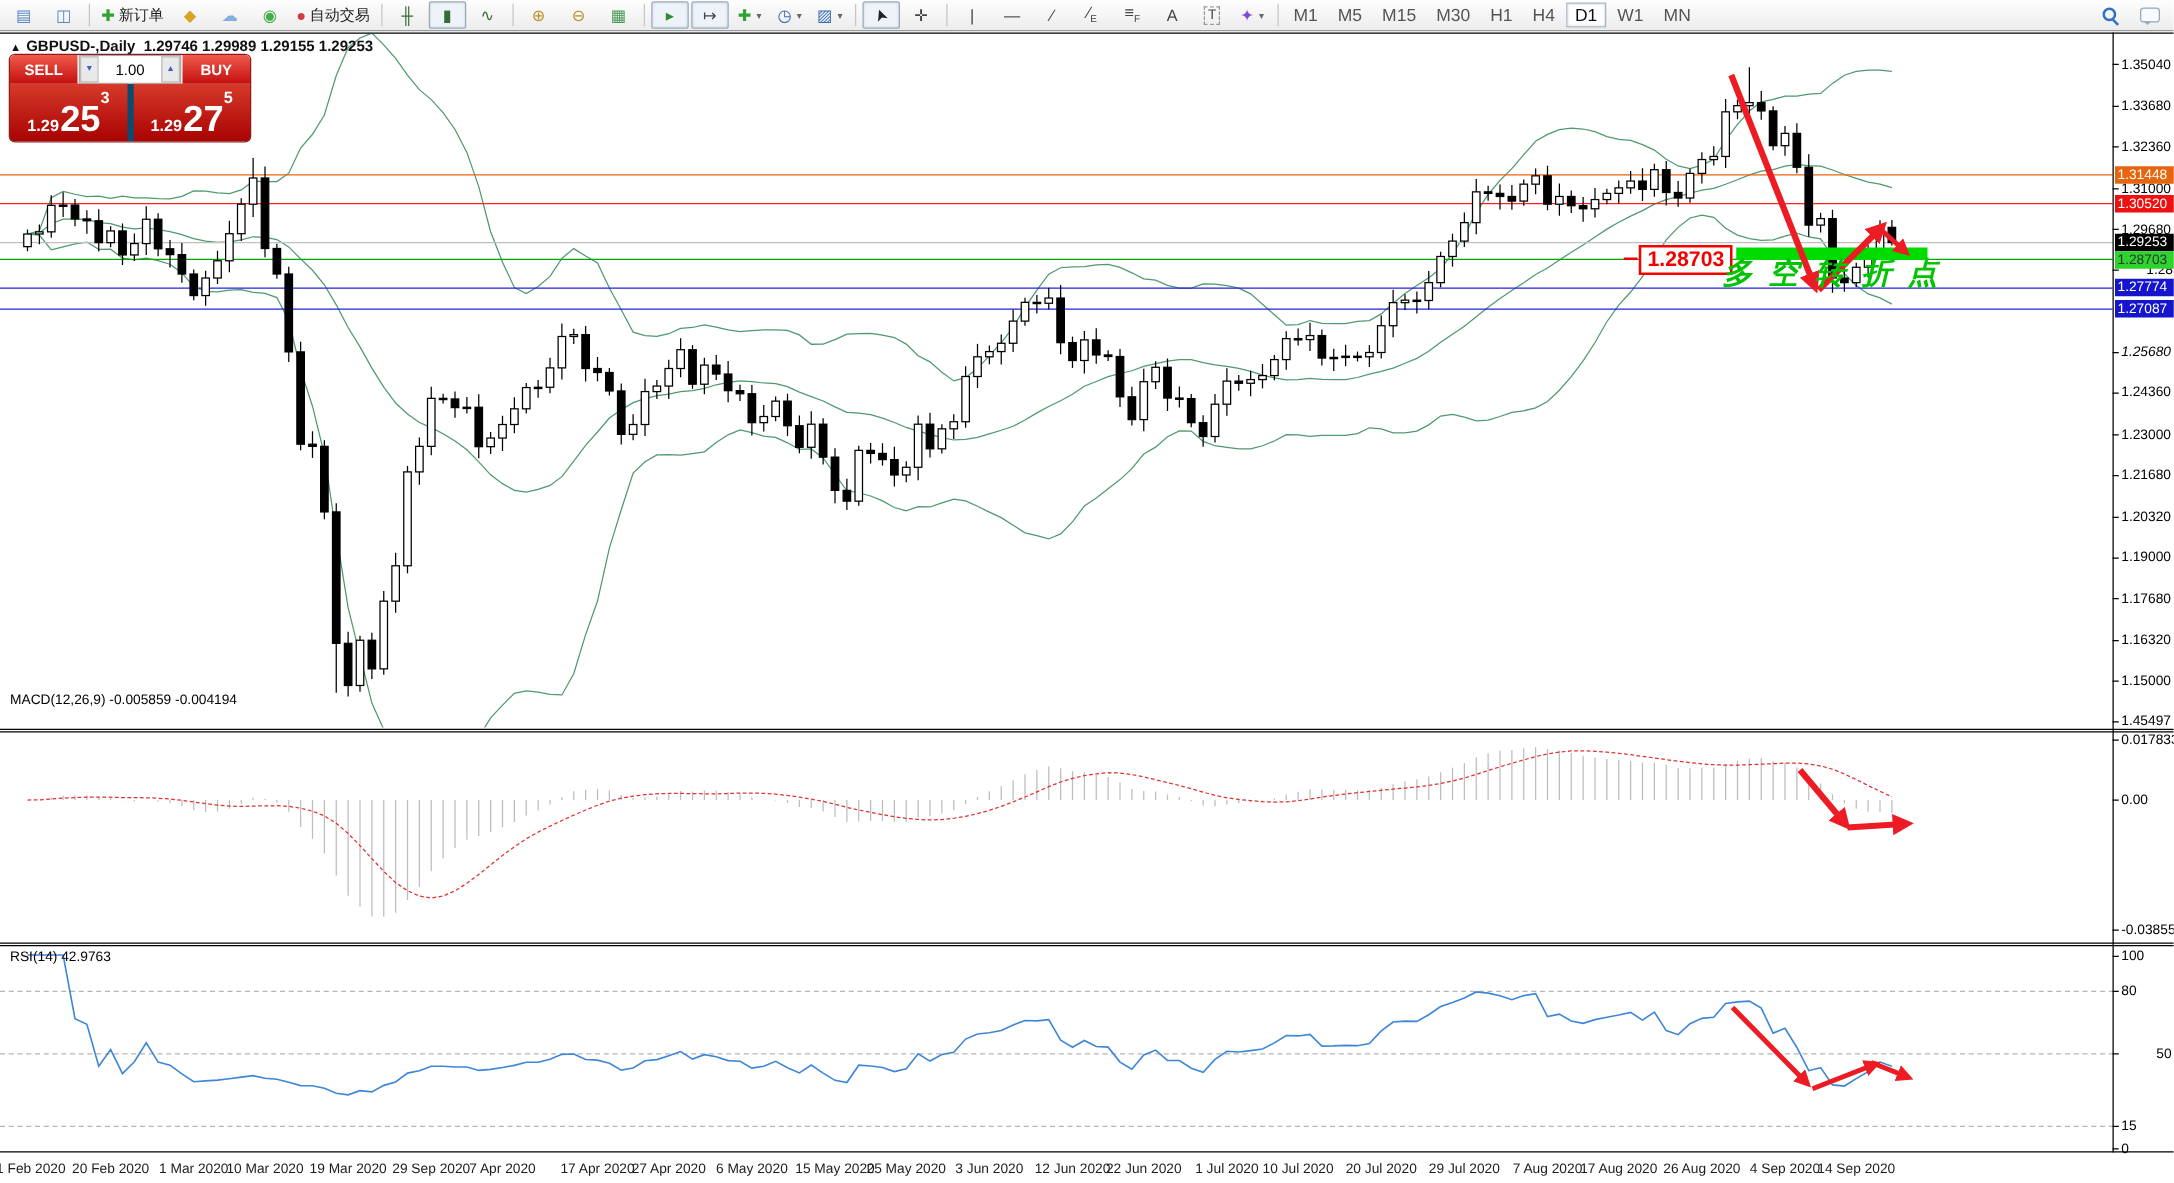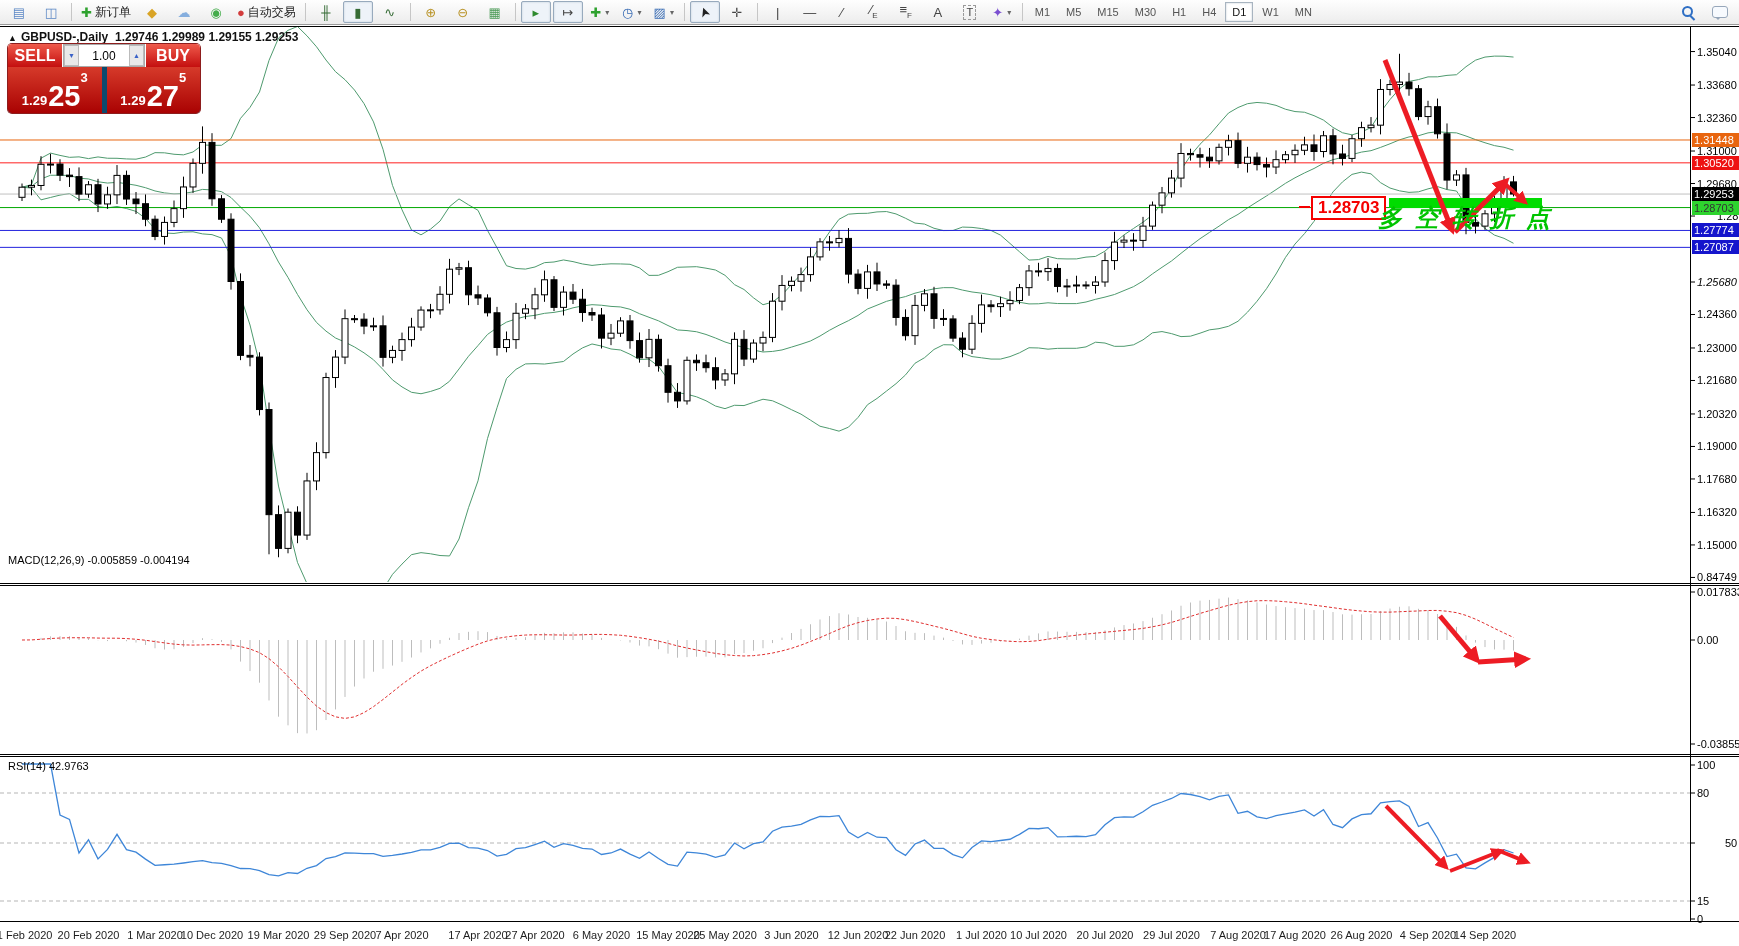--- a/index.html
+++ b/index.html
@@ -12,21 +12,21 @@
   .tb-item{height:20px;min-width:22px;display:flex;align-items:center;justify-content:center;
     border:1px solid transparent;border-radius:2px;padding:0 3px;gap:3px;cursor:default}
   .tb-item.selected{background:#eef3f9;border-color:#98aabd;box-shadow:inset 0 0 2px #bcc8d6}
   .tb-sep{width:1px;height:18px;background:#c6c6c6;margin:0 3px}
   .glyph{font-size:13px;line-height:13px}
   .glyph .sub{font-size:8px;vertical-align:sub}
   .rot{display:inline-block;transform:rotate(-110deg)}
   .boxed{border:1px dashed #9a9a9a;padding:0 2px;font-size:11px}
   .tb-label{font-size:12px;color:#1c1c1c;white-space:nowrap}
   .tb-dd{font-size:8px;color:#666;margin-left:1px}
-  .tf{padding:0 6px;height:18px;font-size:11px;color:#555;display:flex;align-items:center;
+  .tf{padding:0 6px;height:18px;font-size:14px;color:#555;display:flex;align-items:center;
       border:1px solid transparent}
   .tf.selected{border-color:#a8b4c0;background:#fff;box-shadow:inset 0 0 2px #b9c4cf;color:#111}
   #tb-spacer{flex:1}
   .mag{position:relative;width:14px;height:14px;display:inline-block}
   .mag::before{content:"";position:absolute;left:1px;top:1px;width:7px;height:7px;
     border:2px solid #2f6fc4;border-radius:50%}
   .mag::after{content:"";position:absolute;left:10px;top:10px;width:6px;height:2px;
     background:#2f6fc4;transform:rotate(45deg);transform-origin:0 0}
   .bubble{position:relative;width:14px;height:10px;display:inline-block;
     border:1px solid #97a7ba;border-radius:3px;background:#f7fAfe}
@@ -46,21 +46,21 @@
     white-space:nowrap;z-index:2}
   #price-flag{position:absolute;left:1311px;top:196px;border:2px solid #f50000;color:#f50000;
     background:#fff;font-size:17px;font-weight:bold;padding:0 5px;height:20px;line-height:20px;z-index:4}
   #note-text{position:absolute;left:1378px;top:202px;font-size:24px;font-weight:bold;font-style:italic;
     letter-spacing:13px;color:#00c400;z-index:4;white-space:nowrap}
   
   #trade-panel{position:absolute;left:8px;top:44px;width:192px;border-radius:4px;overflow:hidden;
     background:#fff;box-shadow:0 0 0 1px #8d1d1d;z-index:4}
   .tp-top{display:flex;height:23px;gap:1px;background:#fff}
   .tp-sell-btn,.tp-buy-btn{flex:0 0 54px;background:linear-gradient(#ef5a4b,#c40f0f);color:#fff;
-    border:none;font-size:16px;font-weight:bold;font-family:inherit}
+    border:none;font-size:12px;font-weight:bold;font-family:inherit}
   .tp-vol{flex:1;display:flex;background:#fff;border:1px solid #aaa;box-sizing:border-box}
   .tp-dn,.tp-up{width:15px;background:#e9e9e9;border:1px solid #bbb;color:#3a62c8;font-size:7px;padding:0}
   .tp-in{flex:1;width:30px;min-width:0;border:none;text-align:center;font-size:12px;font-family:inherit}
   .tp-bottom{display:flex;gap:5px;background:#0c4a6e;height:46px}
   .tp-price{flex:1;background:linear-gradient(#d63a2a,#a90202);color:#fff;display:flex;
     align-items:flex-end;justify-content:center;padding:1px 3px}
   .tp-small{font-size:13px;font-weight:bold;margin:0 1px 4px 0}
   .tp-big{font-size:29px;font-weight:bold;line-height:31px}
   .tp-sup{font-size:13px;font-weight:bold;align-self:flex-start;margin-top:2px}
   .hitarea{position:absolute;z-index:1}
@@ -785,39 +785,39 @@
 <div class="axlabel" style="top: 210.018px; margin-left: 20px;">1.28360</div>
 <div class="axlabel" style="top: 276px; font-style: italic;">1.25680</div>
 <div class="axlabel" style="top: 308.498px;">1.24360</div>
 <div class="axlabel" style="top: 341.982px;">1.23000</div>
 <div class="axlabel" style="top: 374.48px;">1.21680</div>
 <div class="axlabel" style="top: 407.963px;">1.20320</div>
 <div class="axlabel" style="top: 440.462px;">1.19000</div>
 <div class="axlabel" style="top: 472.96px;">1.17680</div>
 <div class="axlabel" style="top: 506.443px;">1.16320</div>
 <div class="axlabel" style="top: 538.942px;">1.15000</div>
-<div class="axlabel" style="top: 571.44px;">0.84749</div>
+<div class="axlabel" style="top: 571.44px;">1.45497</div>
 <div class="badge" style="top: 132.992px; background: rgb(232, 101, 15); color: rgb(255, 255, 255);">1.31448</div>
 <div class="badge" style="top: 155.839px; background: rgb(238, 17, 17); color: rgb(255, 255, 255);">1.30520</div>
 <div class="badge" style="top: 187.033px; background: rgb(0, 0, 0); color: rgb(255, 255, 255);">1.29253</div>
 <div class="badge" style="top: 200.574px; background: rgb(46, 212, 46); color: rgb(51, 51, 51);">1.28703</div>
 <div class="badge" style="top: 223.446px; background: rgb(21, 21, 204); color: rgb(255, 255, 255);">1.27774</div>
 <div class="badge" style="top: 240.36px; background: rgb(21, 21, 204); color: rgb(255, 255, 255);">1.27087</div>
 <div class="axlabel" style="top: 586px;">0.017833</div>
 <div class="axlabel" style="top: 634px;">0.00</div>
 <div class="axlabel" style="top: 738px;">-0.038559</div>
 <div class="axlabel" style="top: 759px;">100</div>
 <div class="axlabel" style="top: 787px;">80</div>
 <div class="axlabel" style="top: 837px; padding-left: 28px;">50</div>
 <div class="axlabel" style="top: 895px; text-align: right;">15</div>
 <div class="axlabel" style="top: 913px;">0</div>
 <div class="dlabel" style="top: 929px; left: 22px;">11 Feb 2020</div>
 <div class="dlabel" style="top: 929px; left: 88.5px;">20 Feb 2020</div>
 <div class="dlabel" style="top: 929px; left: 155px;">1 Mar 2020</div>
-<div class="dlabel" style="top: 929px; left: 212px;">10 Dec 2020</div>
+<div class="dlabel" style="top: 929px; left: 212px;">10 Mar 2020</div>
 <div class="dlabel" style="top: 929px; left: 278.5px;">19 Mar 2020</div>
 <div class="dlabel" style="top: 929px; left: 345px;">29 Sep 2020</div>
 <div class="dlabel" style="top: 929px; left: 402px;">7 Apr 2020</div>
 <div class="dlabel" style="top: 929px; left: 478px;">17 Apr 2020</div>
 <div class="dlabel" style="top: 929px; left: 535px;">27 Apr 2020</div>
 <div class="dlabel" style="top: 929px; left: 601.5px;">6 May 2020</div>
 <div class="dlabel" style="top: 929px; left: 668px;">15 May 2020</div>
 <div class="dlabel" style="top: 929px; left: 725px;">25 May 2020</div>
 <div class="dlabel" style="top: 929px; left: 791.5px;">3 Jun 2020</div>
 <div class="dlabel" style="top: 929px; left: 858px;">12 Jun 2020</div>

